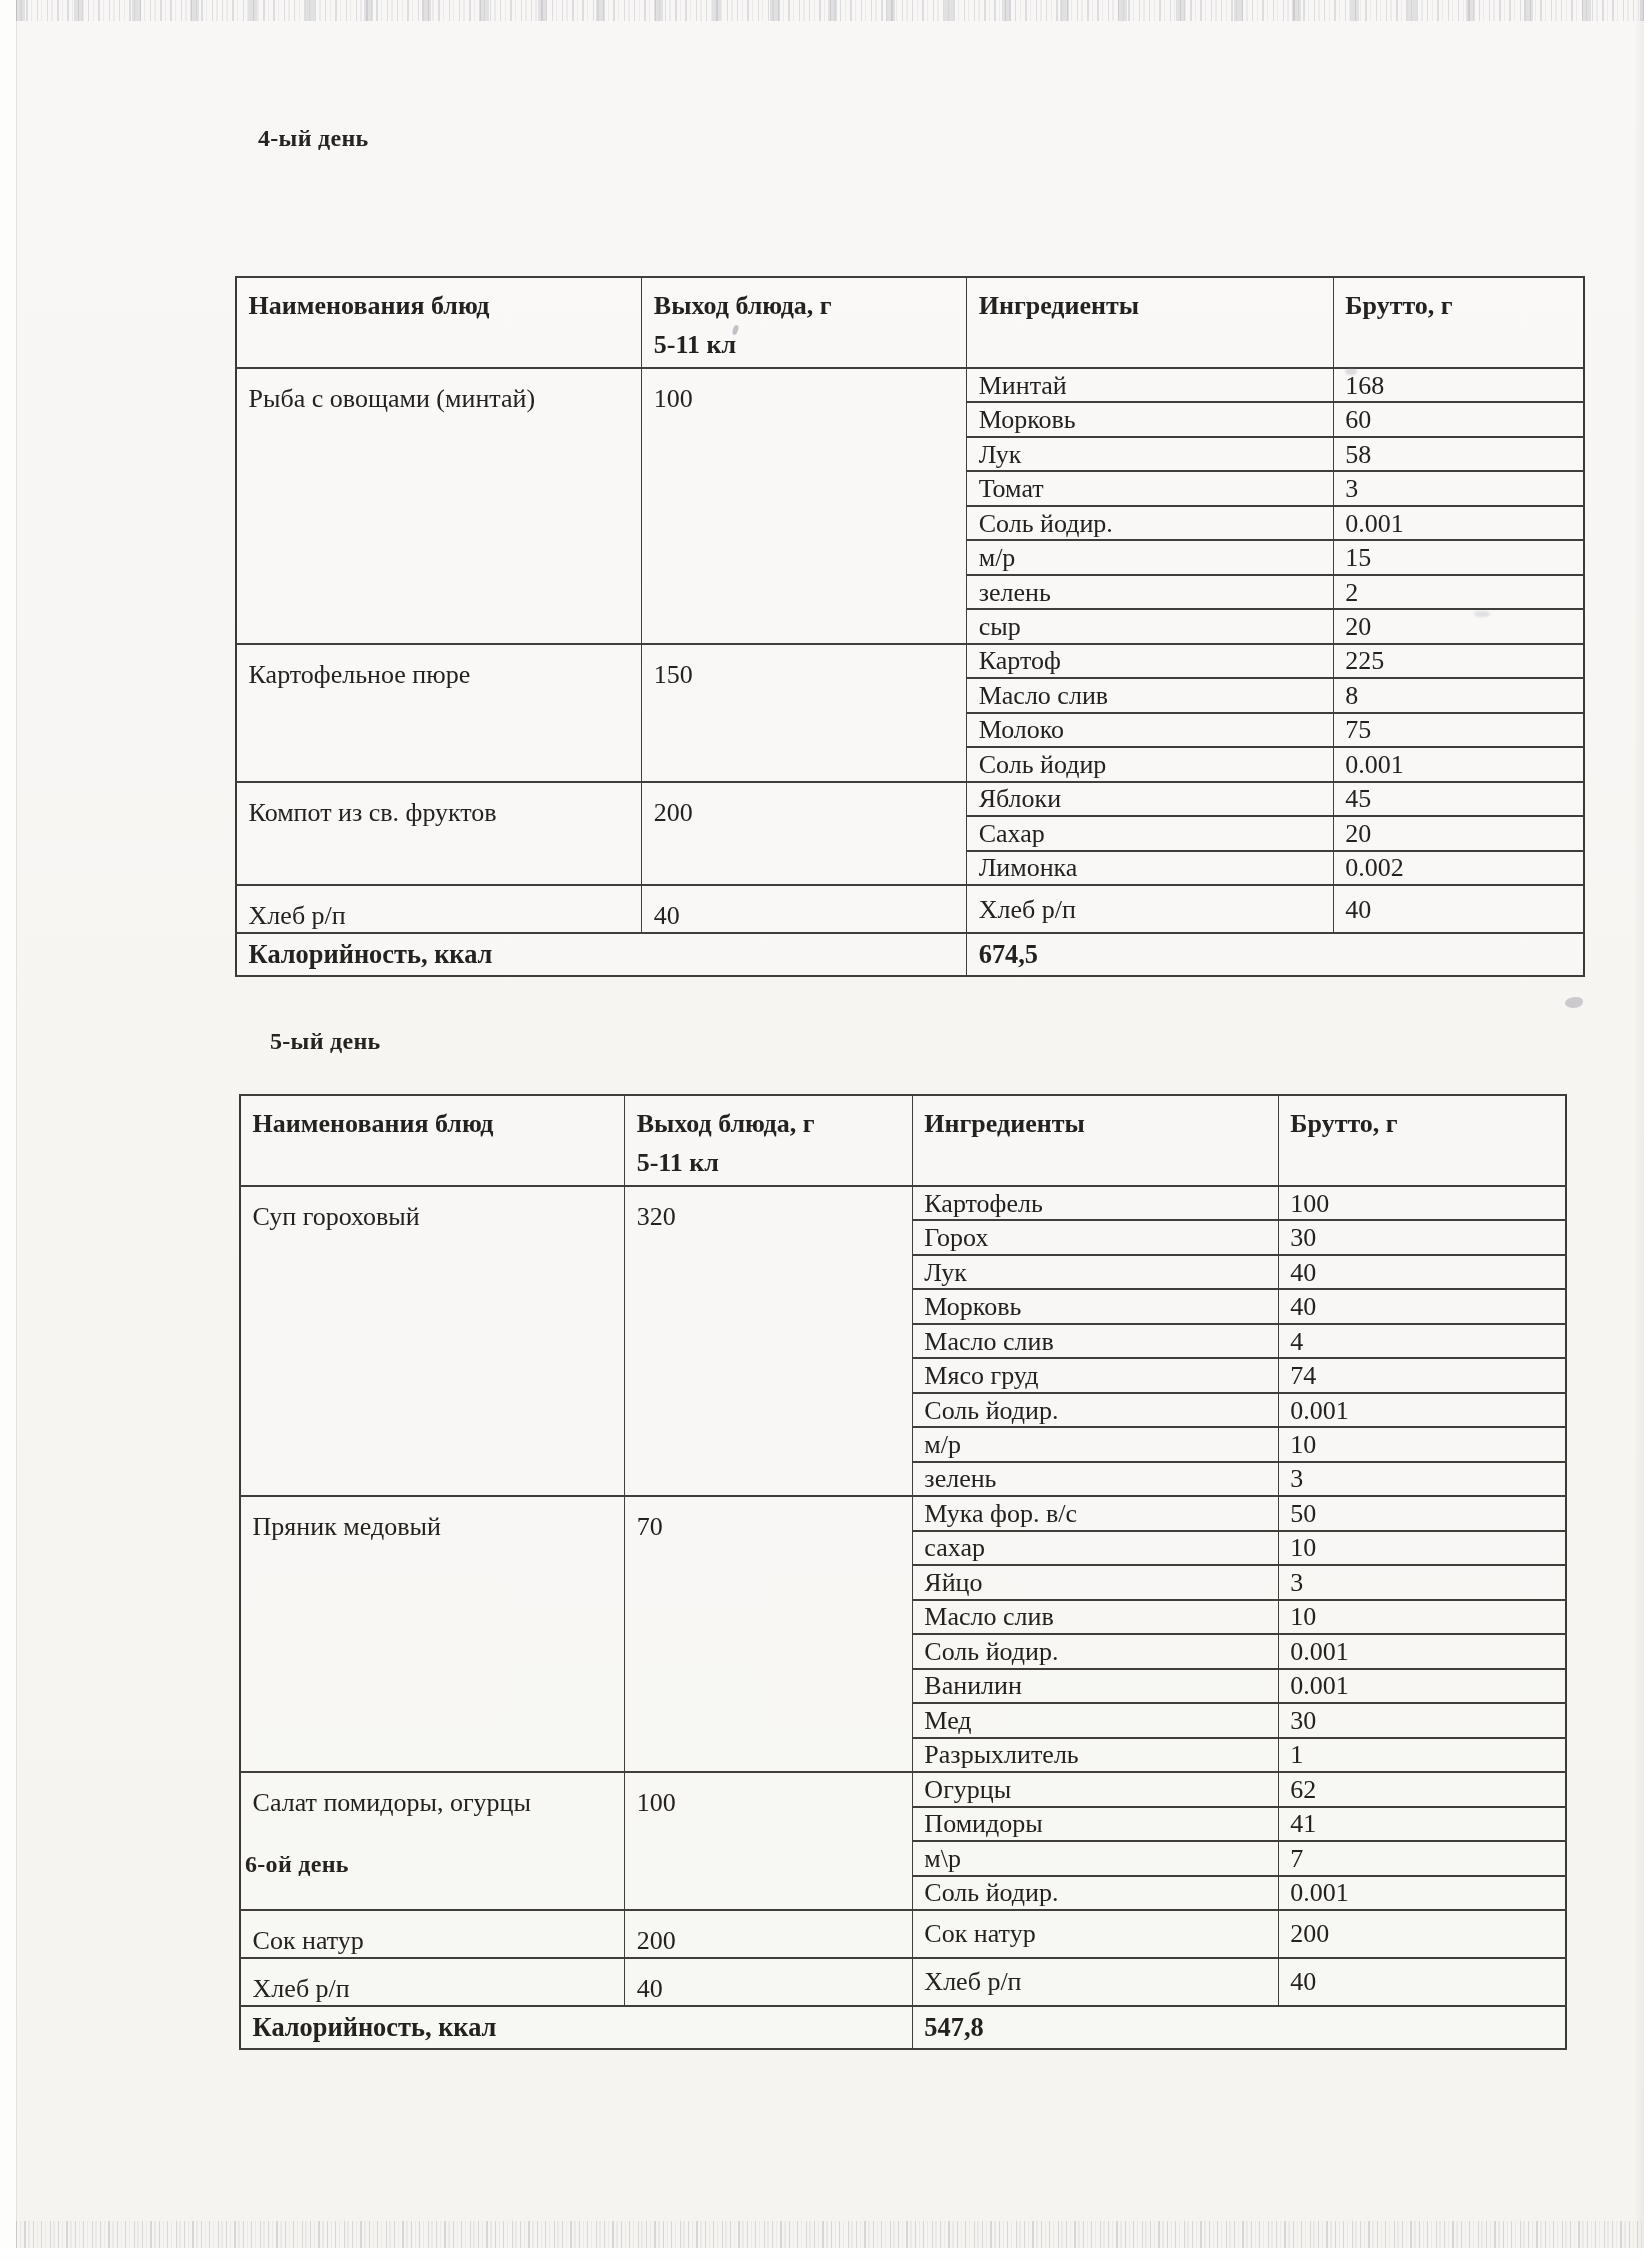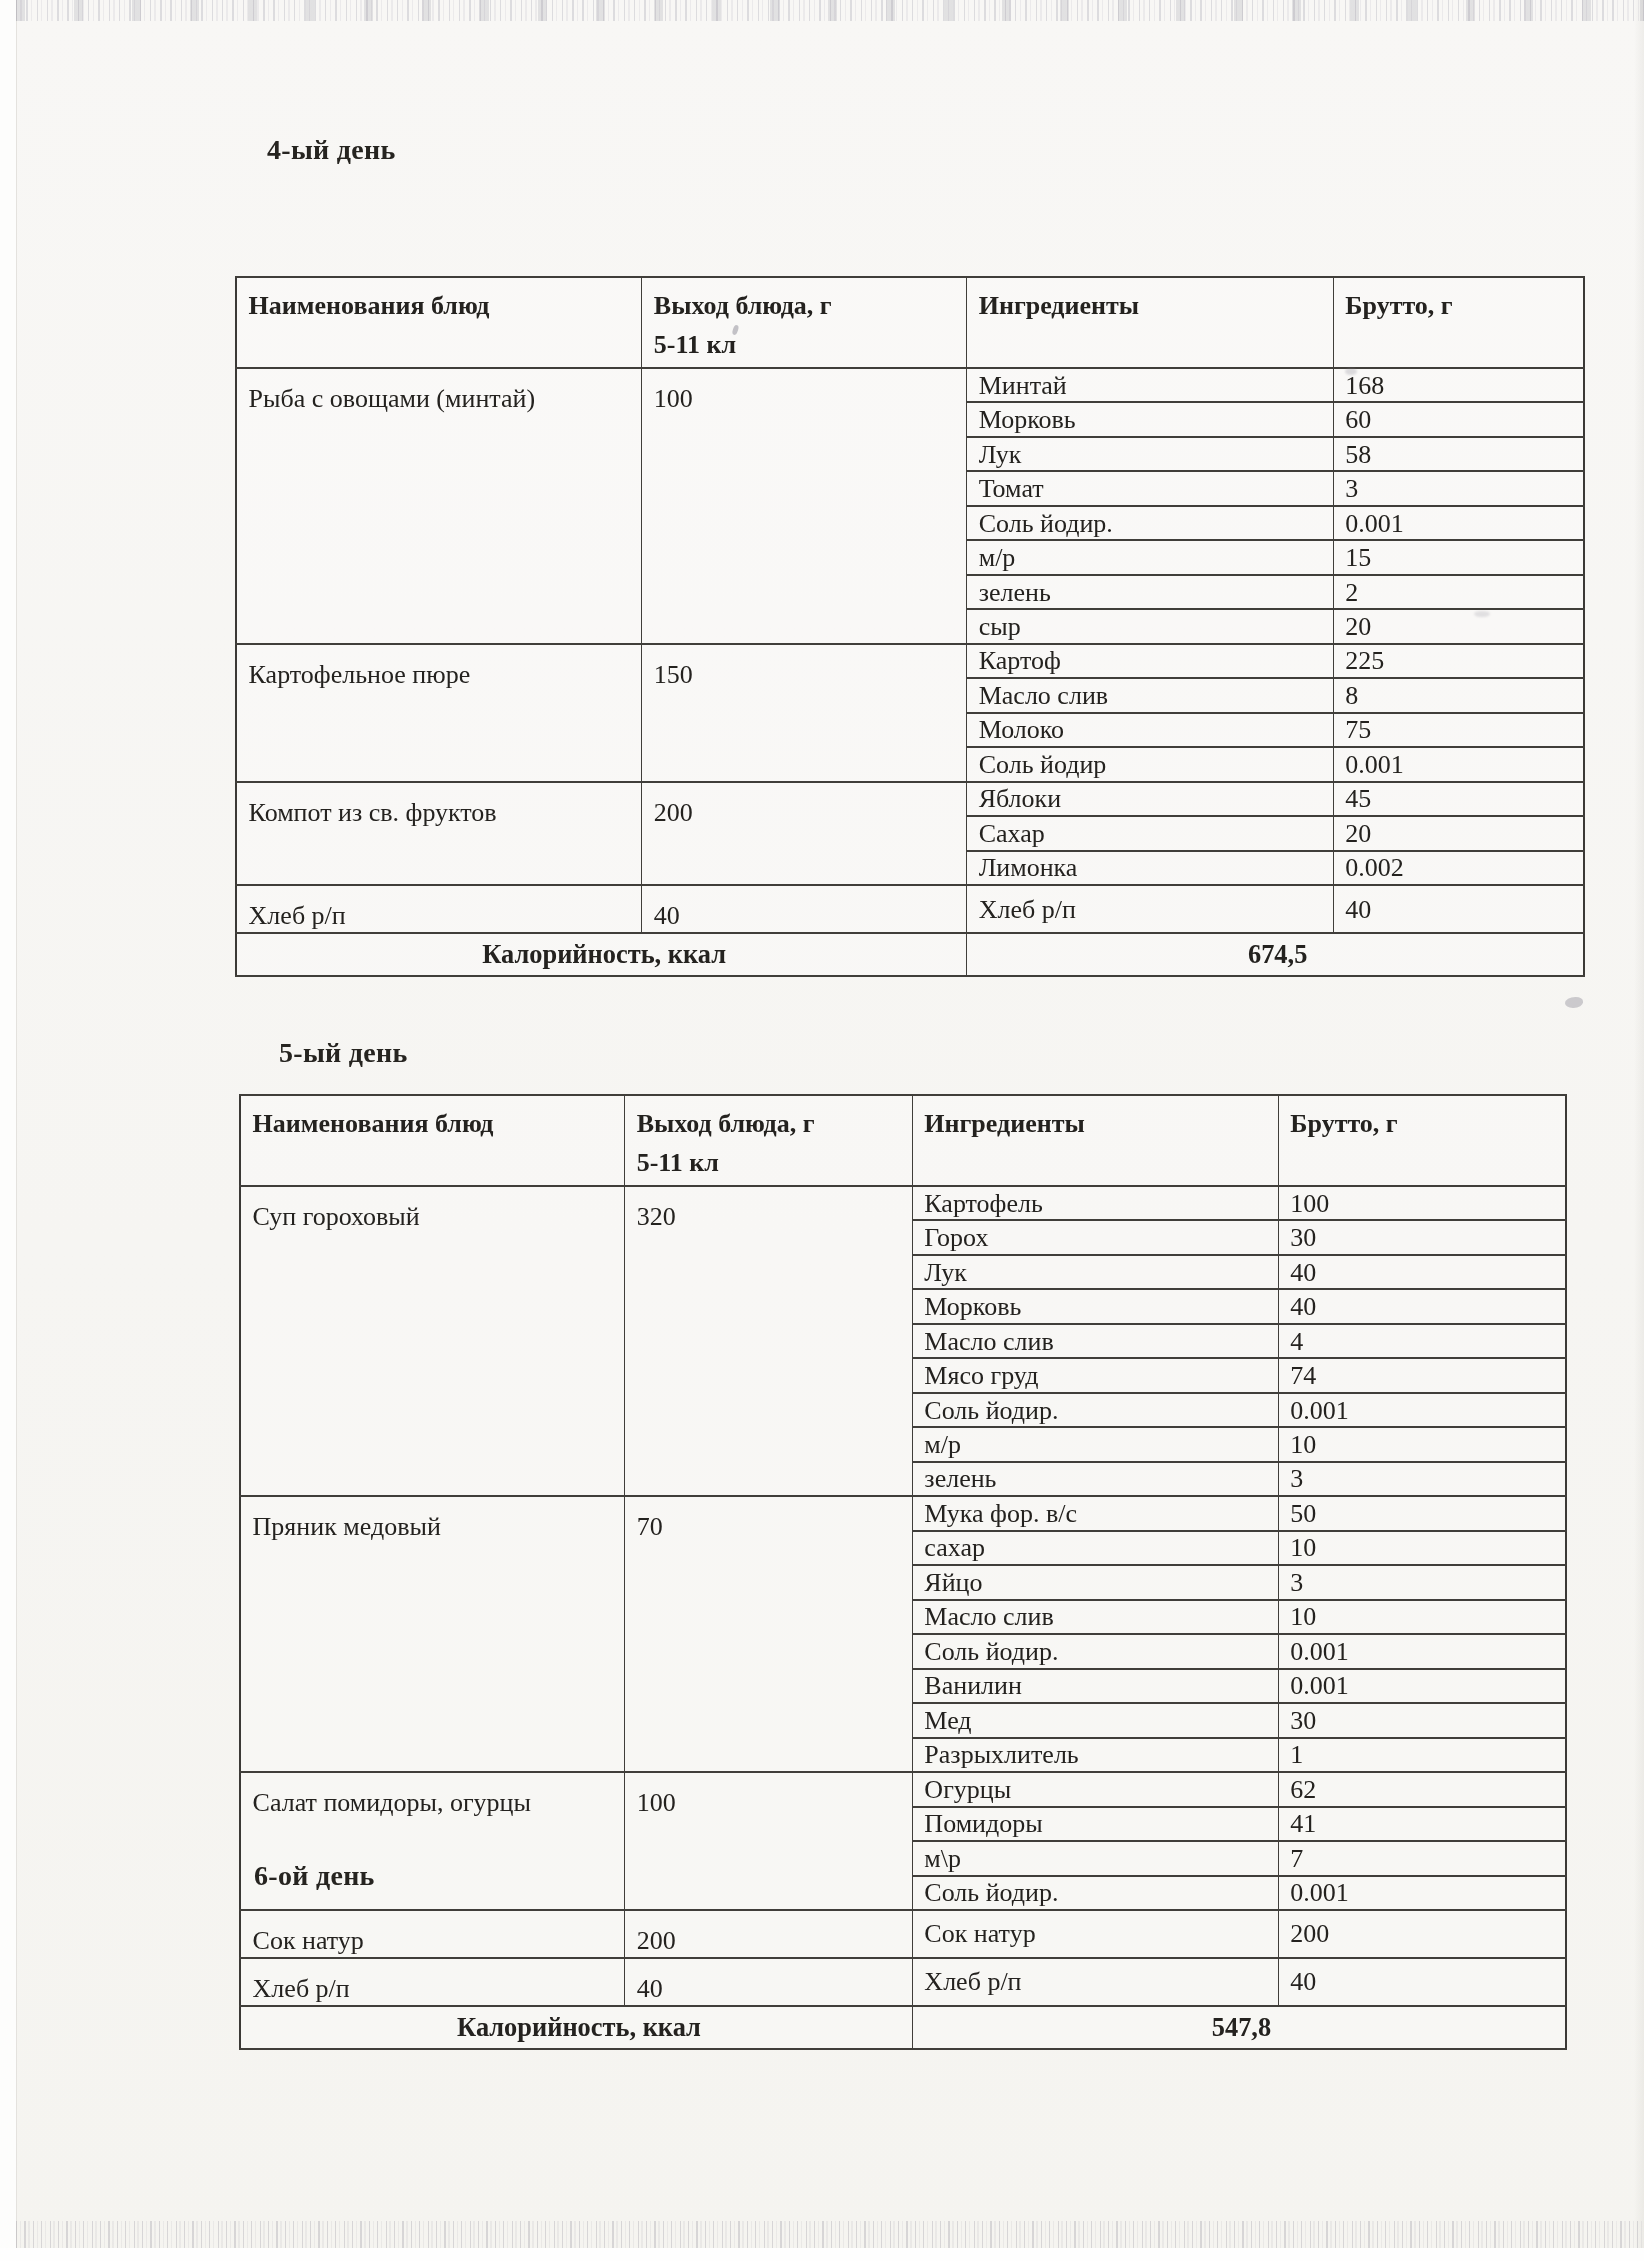--- a/index.html
+++ b/index.html
@@ -24,22 +24,22 @@
     filter:blur(0.4px);opacity:0.8;}
   .noise-bottom{position:absolute;left:15.5px;right:0;top:2221px;height:28px;
     background:
       repeating-linear-gradient(90deg, rgba(120,118,134,0.30) 0 1.3px, rgba(0,0,0,0) 1.3px 3.9px,
         rgba(120,118,134,0.12) 3.9px 5.2px, rgba(0,0,0,0) 5.2px 8.4px);
     filter:blur(0.5px);opacity:0.8;}
   .edge-bottom-white{position:absolute;left:0;bottom:0;width:100%;height:13px;background:#fefefe;}
   .speck{position:absolute;background:#8c8a96;}
 
   .day-heading{
-    position:absolute;margin:17px;
-    font-size:28px;font-weight:bold;letter-spacing:0.3px;color:#262420;
+    position:absolute;margin:8px;
+    font-size:24px;font-weight:bold;letter-spacing:0.3px;color:#262420;
   }
   #heading-day4{left:250px;top:117px;}
   #heading-day5{left:262px;top:1020px;}
   #heading-day6{left:237px;top:1843px;}
 
   table.menu{
     position:absolute;border-collapse:collapse;table-layout:fixed;
     border:2.6px solid #3b3936;background:rgba(255,255,255,0.25);
   }
   #table-day4{left:235px;top:276px;width:1350px;}
@@ -48,21 +48,21 @@
     border:1.9px solid #403e3a;border-top-width:2.6px;border-bottom-width:2.6px;
     font-size:26px;text-align:left;color:#24221f;
     padding:2.6px 6.4px 2.6px 11.6px;overflow:hidden;
   }
   .menu thead tr{height:91px;}
   .menu th{font-weight:bold;vertical-align:top;line-height:1.5;padding-top:7.7px;}
   .menu tbody tr{height:31px;}
   .menu tbody td{vertical-align:middle;line-height:1.05;}
   .menu td.dish,.menu td.out{vertical-align:top;padding-top:16px;}
   .menu tfoot tr{height:43px;}
-  .menu tfoot td{font-weight:bold;text-align:center;vertical-align:middle;font-size:26.4px;}
+  .menu tfoot td{font-weight:bold;text-align:left;vertical-align:middle;font-size:26.4px;}
 </style>
 </head>
 <body>
 
 <div class="scan">
   <div class="edge-left"></div>
   <div class="edge-right"></div>
   <div class="noise-top"></div>
   <div class="noise-bottom"></div>
   <div class="edge-bottom-white"></div>

